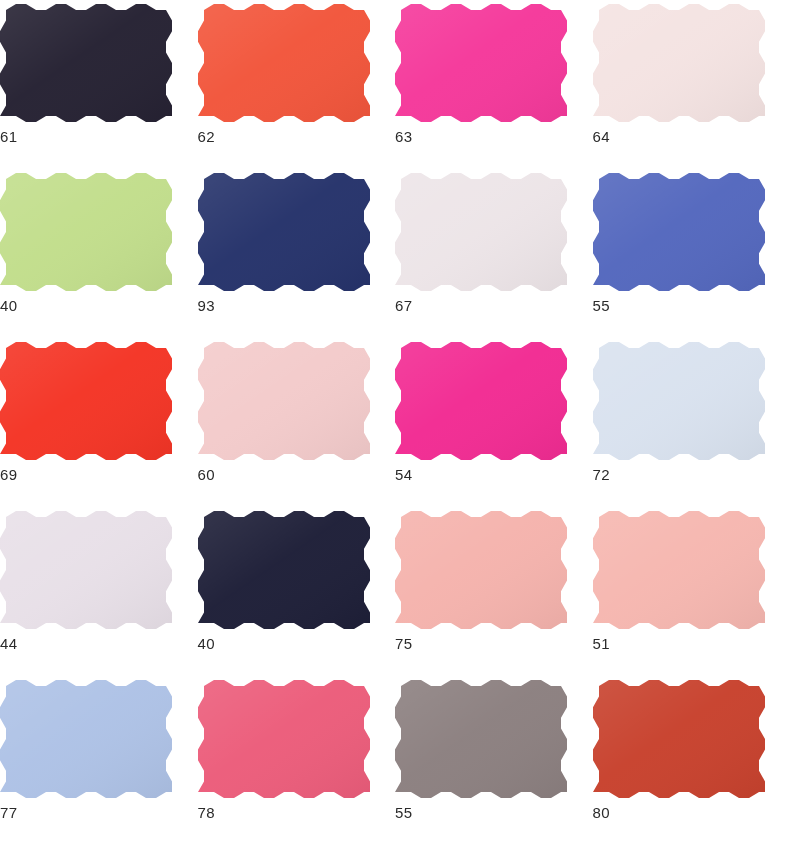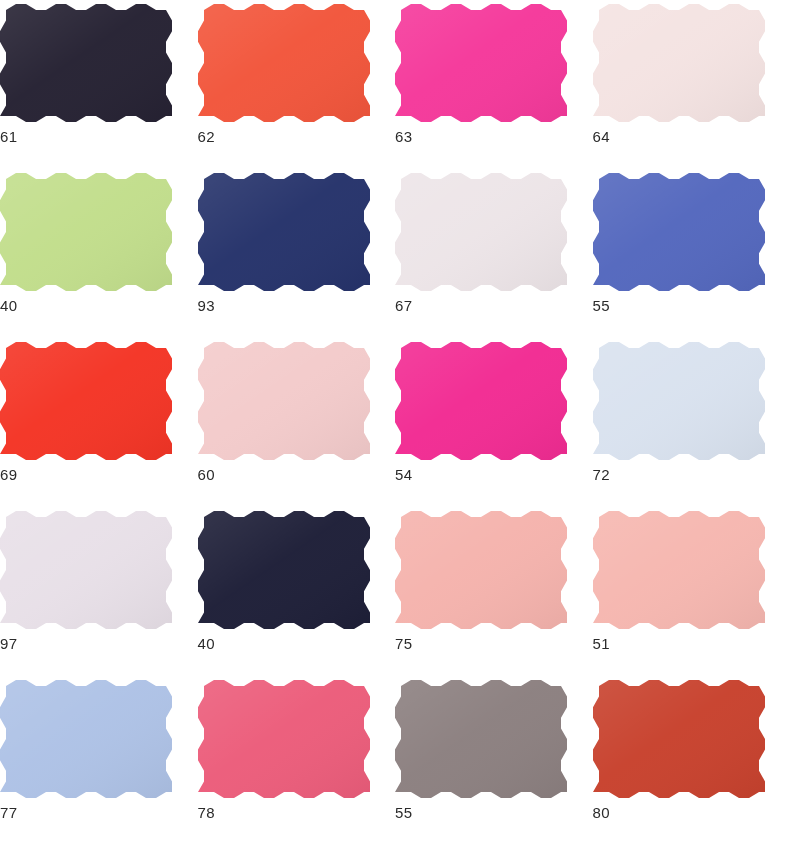--- a/index.html
+++ b/index.html
@@ -255,21 +255,21 @@
             <linearGradient id="sheen12" x1="0" y1="0" x2="1" y2="1">
               <stop offset="0%" stop-color="rgba(255,255,255,0.10)"></stop>
               <stop offset="45%" stop-color="rgba(255,255,255,0.02)"></stop>
               <stop offset="100%" stop-color="rgba(0,0,0,0.05)"></stop>
             </linearGradient>
           </defs>
           <polygon points="6.00,6.00 16.00,0.00 26.00,0.00 36.00,6.00 46.00,6.00 56.00,0.00 66.00,0.00 76.00,6.00 86.00,6.00 96.00,0.00 106.00,0.00 116.00,6.00 126.00,6.00 136.00,0.00 146.00,0.00 156.00,6.00 166.00,6.00 166.00,6.00 172.00,16.60 172.00,27.20 166.00,37.80 166.00,48.40 172.00,59.00 172.00,69.60 166.00,80.20 166.00,90.80 172.00,101.40 172.00,112.00 166.00,112.00 156.00,118.00 146.00,118.00 136.00,112.00 126.00,112.00 116.00,118.00 106.00,118.00 96.00,112.00 86.00,112.00 76.00,118.00 66.00,118.00 56.00,112.00 46.00,112.00 36.00,118.00 26.00,118.00 16.00,112.00 6.00,112.00 0.00,112.00 6.00,101.40 6.00,90.80 0.00,80.20 0.00,69.60 6.00,59.00 6.00,48.40 0.00,37.80 0.00,27.20 6.00,16.60 6.00,6.00" fill="#E8E0E8"></polygon>
           <polygon points="6.00,6.00 16.00,0.00 26.00,0.00 36.00,6.00 46.00,6.00 56.00,0.00 66.00,0.00 76.00,6.00 86.00,6.00 96.00,0.00 106.00,0.00 116.00,6.00 126.00,6.00 136.00,0.00 146.00,0.00 156.00,6.00 166.00,6.00 166.00,6.00 172.00,16.60 172.00,27.20 166.00,37.80 166.00,48.40 172.00,59.00 172.00,69.60 166.00,80.20 166.00,90.80 172.00,101.40 172.00,112.00 166.00,112.00 156.00,118.00 146.00,118.00 136.00,112.00 126.00,112.00 116.00,118.00 106.00,118.00 96.00,112.00 86.00,112.00 76.00,118.00 66.00,118.00 56.00,112.00 46.00,112.00 36.00,118.00 26.00,118.00 16.00,112.00 6.00,112.00 0.00,112.00 6.00,101.40 6.00,90.80 0.00,80.20 0.00,69.60 6.00,59.00 6.00,48.40 0.00,37.80 0.00,27.20 6.00,16.60 6.00,6.00" fill="url(#sheen12)"></polygon>
         </svg>
       </div>
-      <div class="swatch-label">97</div>
+      <div class="swatch-label">44</div>
     </div>
     <div class="swatch-cell">
       <div class="swatch-chip-wrap">
         <svg class="swatch-chip" viewBox="0 0 172 118" preserveAspectRatio="none">
           <defs>
             <linearGradient id="sheen13" x1="0" y1="0" x2="1" y2="1">
               <stop offset="0%" stop-color="rgba(255,255,255,0.10)"></stop>
               <stop offset="45%" stop-color="rgba(255,255,255,0.02)"></stop>
               <stop offset="100%" stop-color="rgba(0,0,0,0.05)"></stop>
             </linearGradient>

